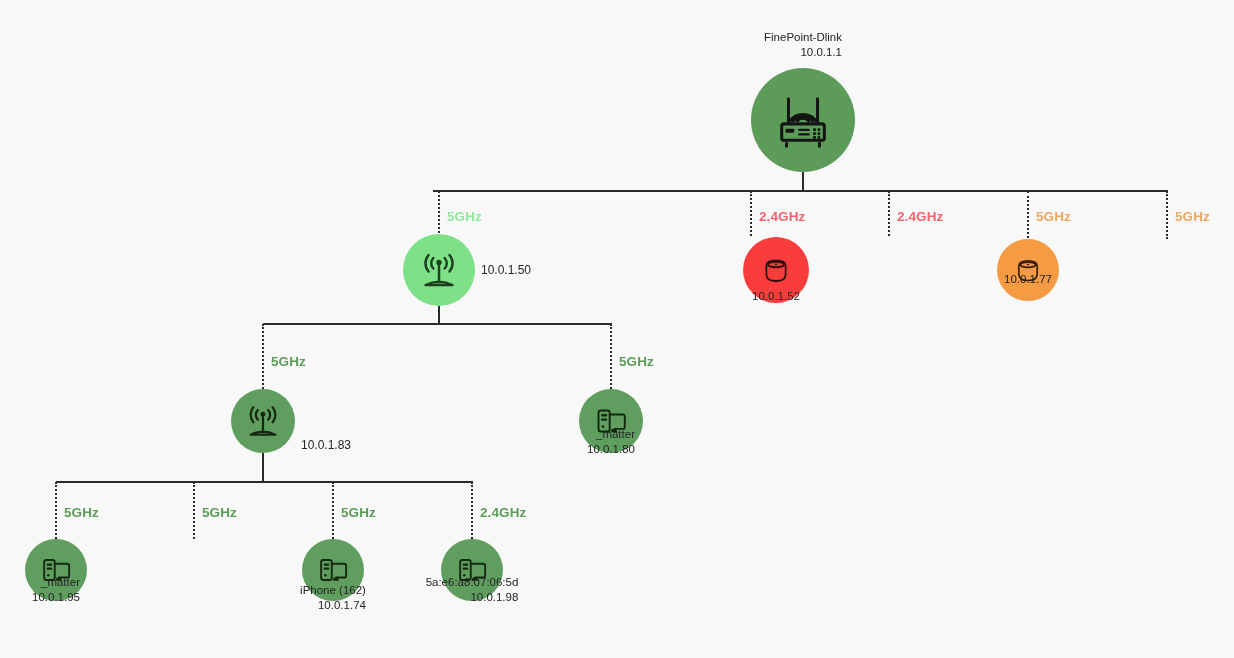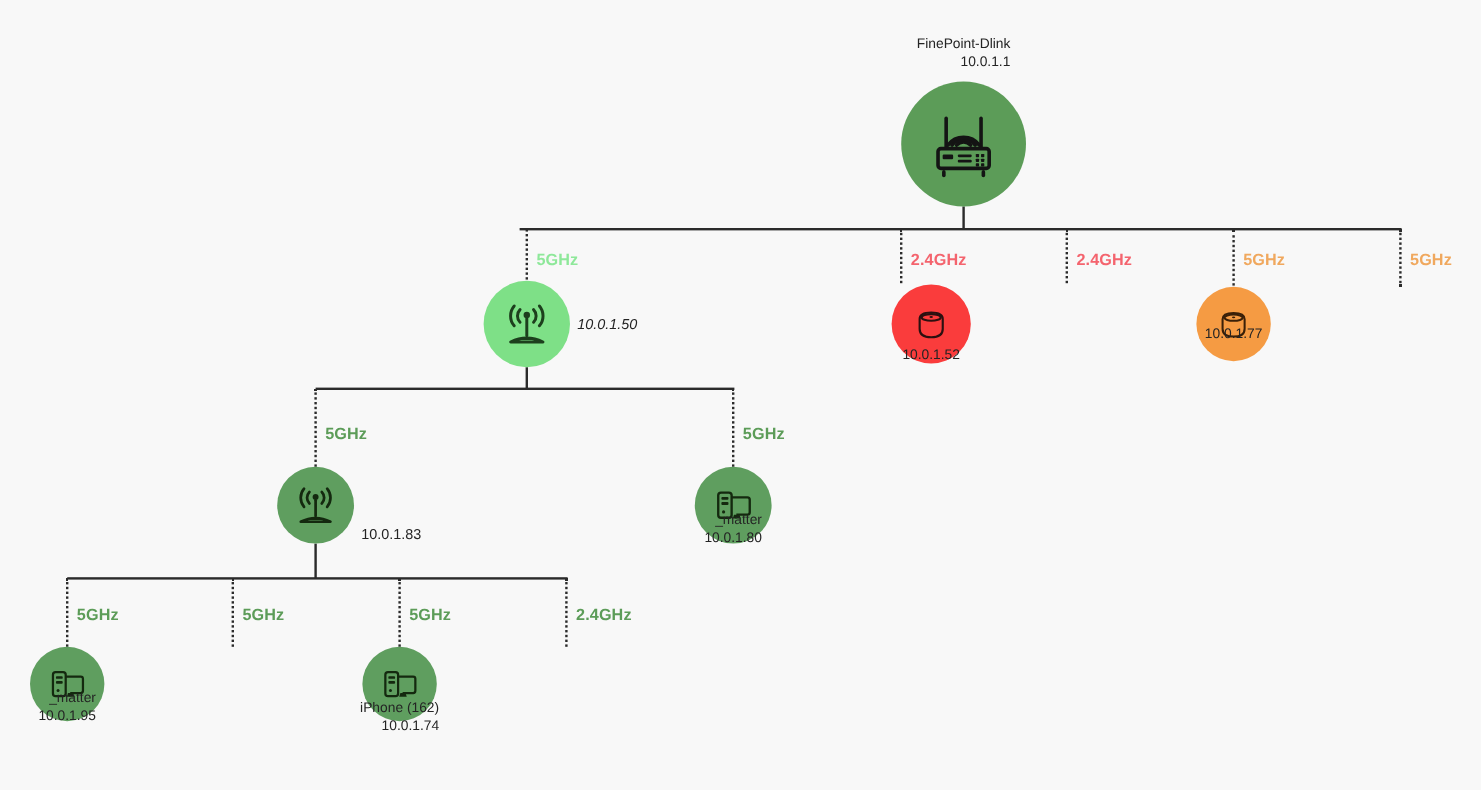--- a/index.html
+++ b/index.html
@@ -172,21 +172,21 @@
           <path d="M39.5 16 A 10 10 0 0 1 39.5 30"></path>
           <path d="M18 34 A 17 17 0 0 1 18 12"></path>
           <path d="M46 12 A 17 17 0 0 1 46 34"></path>
           <line x1="32" y1="26" x2="32" y2="45"></line>
         </g>
         <circle cx="32" cy="22" r="3.6" fill="#1d3f1d"></circle>
         <path d="M14 52 q18 -9 36 0 z" fill="none" stroke="#1d3f1d" stroke-width="3.2" stroke-linejoin="round"></path>
         <rect x="25" y="48" width="14" height="1.8" rx=".9" fill="#1d3f1d"></rect>
       </svg>
     </div>
-    <div class="node-side-label" style="left:78px;font-style:italic;">10.0.1.50</div>
+    <div class="node-side-label" style="left:78px;">10.0.1.50</div>
   </div>
 
   <div class="node" style="left:776px; top:270px;">
     <div class="node-circle" style="width:66px; height:66px; background:#fa3c3c;">
       <svg width="44" height="44" viewBox="0 0 64 64">
         <g fill="none" stroke="#2b1010" stroke-width="2.6" stroke-linejoin="round">
           <path d="M18 26 q0 -8 14 -8 q14 0 14 8 l0 12 q0 10 -14 10 q-14 0 -14 -10 z"></path>
           <ellipse cx="32" cy="24" rx="11.5" ry="4"></ellipse>
         </g>
         <ellipse cx="32" cy="23.5" rx="2.1" ry="1.1" fill="#2b1010"></ellipse>
@@ -289,14 +289,34 @@
           <path d="M33 44 h7 l1.5 5 h-10 z"></path>
         </g>
       </svg>
     </div>
     <div class="node-caption" style="top:44px;">
       <span class="cap-line">iPhone (162)</span>
       <span class="cap-line">10.0.1.74</span>
     </div>
   </div>
 
+  <div class="node" style="left:472px; top:570px;">
+    <div class="node-circle" style="width:62px; height:62px; background:#5f9e5f;">
+      <svg width="40" height="40" viewBox="0 0 64 64">
+        <g fill="none" stroke="#14290f" stroke-width="3" stroke-linejoin="round">
+          <rect x="13" y="16" width="17" height="32" rx="3.5"></rect>
+          <path d="M30 22 h20 a3 3 0 0 1 3 3 v16 a3 3 0 0 1 -3 3 h-14"></path>
+        </g>
+        <g fill="#14290f">
+          <rect x="17" y="21.5" width="9" height="3.6" rx="1.2"></rect>
+          <rect x="17" y="28" width="9" height="3.6" rx="1.2"></rect>
+          <circle cx="19.8" cy="40.5" r="2"></circle>
+          <path d="M33 44 h7 l1.5 5 h-10 z"></path>
+        </g>
+      </svg>
+    </div>
+    <div class="node-caption" style="top:36px;">
+      <span class="cap-line">5a:e6:a8:07:06:5d</span>
+      <span class="cap-line">10.0.1.98</span>
+    </div>
+  </div>
 
 </div>
 
 </body></html>

